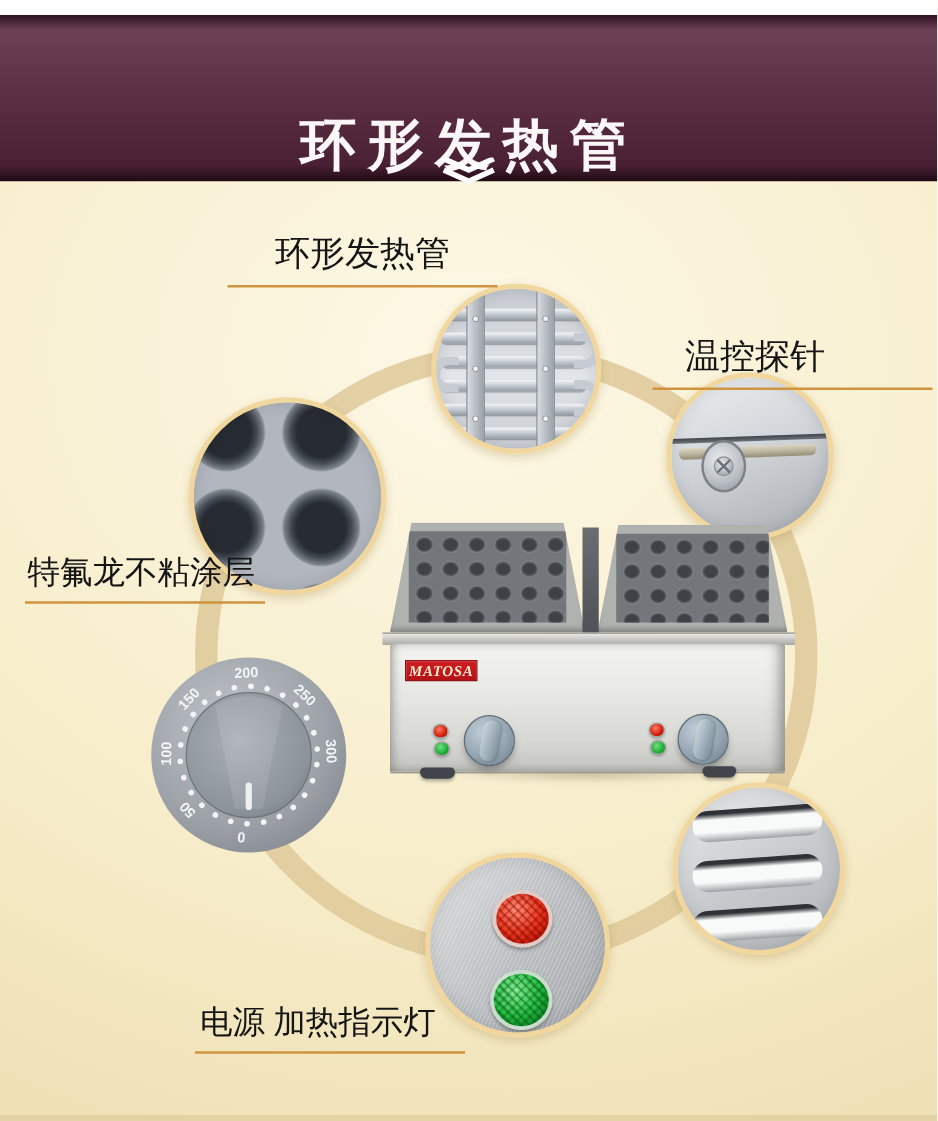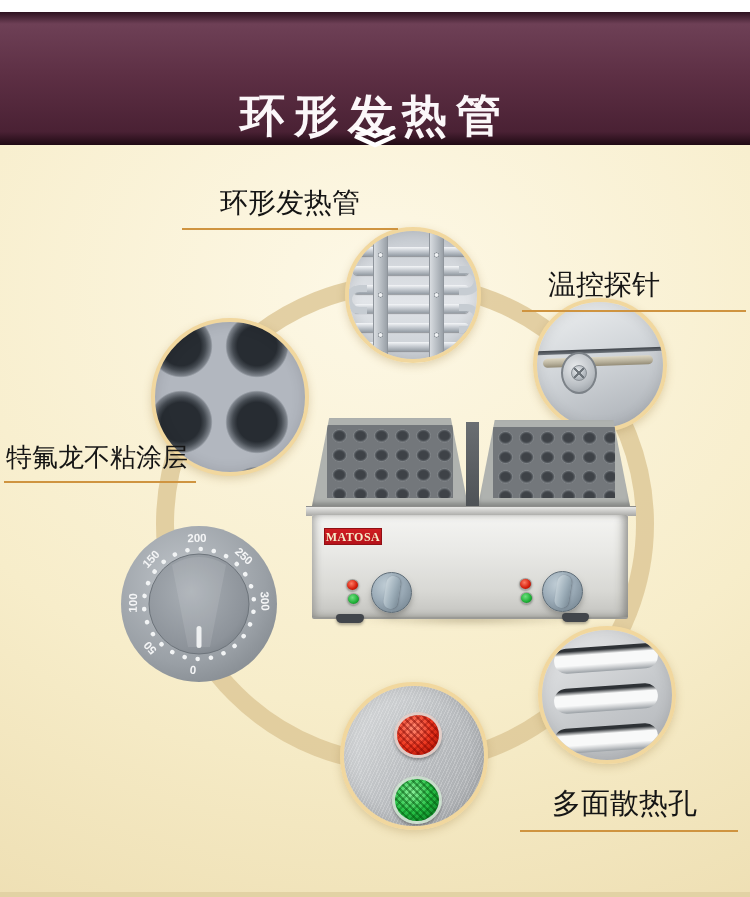--- a/index.html
+++ b/index.html
@@ -90,21 +90,21 @@
   .midbar{position:absolute;left:168px;top:8px;width:13px;height:84px;
     background:linear-gradient(180deg,#6a6e72,#4e5256);}
   .hinge{position:absolute;left:8px;top:92px;width:330px;height:9px;
     background:linear-gradient(180deg,#e8e8e6,#a8a8a5);border-top:1px solid #8e8e8c;}
   .mshadow{position:absolute;left:8px;top:196px;right:8px;height:18px;
     background:radial-gradient(ellipse 50% 50% at 50% 50%, rgba(120,105,70,0.45), rgba(120,105,70,0) 72%);
     filter:blur(3px);}
   .mbody{position:absolute;left:14px;top:101px;width:316px;height:104px;border-radius:2px;
     background:linear-gradient(180deg,#f4f4f2 0%,#e9e9e6 35%,#d8d8d4 75%,#c3c3bf 100%);
     border-bottom:2px solid #9a9a96;box-sizing:border-box;
-    box-shadow:inset 5px 0 8px -3px rgba(105,105,100,0.6), inset -7px 0 10px -3px rgba(95,95,90,0.65), inset 0 5px 6px -3px rgba(255,255,255,0.8);}
+    box-shadow:inset 5px 0 8px -3px rgba(105,105,100,0.6), inset -7px 0 10px -3px rgba(95,95,90,0.65), inset 0 5px 6px -3px rgba(255,255,255,0.8);font-style:italic;}
   .badge{position:absolute;left:12px;top:13px;width:58px;height:17px;line-height:17px;text-align:center;
     background:linear-gradient(180deg,#d01d22,#b5121a);color:#f5ecca;font-size:12px;font-weight:bold;
     font-family:"Liberation Serif","DejaVu Serif",serif;letter-spacing:0.5px;border:1px solid #901014;box-sizing:border-box;}
   .lamp{position:absolute;width:11px;height:10px;border-radius:50%;border:1px solid #a0a09c;box-sizing:content-box;
     box-shadow:0 1px 2px rgba(80,80,80,0.5);}
   .lamp.red{background:radial-gradient(circle at 40% 35%, #ff7a62, #d21c0a 60%, #8e0e04 100%);}
   .lamp.green{background:radial-gradient(circle at 40% 35%, #6fe07f, #1cae35 60%, #0b6f1d 100%);}
   .l1{left:34px;top:64px;} .l2{left:35px;top:78px;}
   .r1{left:207px;top:63px;} .r2{left:208px;top:77px;}
   .mknob{position:absolute;width:41px;height:41px;border-radius:50%;border:1px solid #5e6c77;box-sizing:border-box;
@@ -115,21 +115,21 @@
     transform:rotate(9deg);background:linear-gradient(100deg,#ccd7dd 0%,#9fb0bb 55%,#7c8d99 100%);
     box-shadow:1px 0 2px rgba(70,80,90,0.5);}
   .foot{position:absolute;height:9px;border-radius:4px 4px 6px 6px;background:#41454b;
     box-shadow:0 2px 3px rgba(0,0,0,0.3);}
   .f-l{left:38px;top:200px;width:28px;} .f-r{left:264px;top:199px;width:27px;}
   
   .feat{position:absolute;color:#151515;padding-bottom:6px;border-bottom:2px solid #cf9440;
     white-space:nowrap;z-index:4;font-family:Liberation Serif, serif;}
   .f0{left:182px;top:184px;width:216px;font-size:28px;text-align:center;}
   .f1{left:522px;top:246px;width:224px;font-size:28px;padding-left:26px;box-sizing:border-box;margin-top:20px;}
-  .f2{left:4px;top:440px;width:192px;font-size:26px;padding-left:2px;box-sizing:border-box;}
+  .f2{left:20px;top:440px;width:192px;font-size:26px;padding-left:2px;box-sizing:border-box;}
   .f3{left:0px;top:650px;width:200px;font-size:28px;padding-left:18px;letter-spacing:2px;box-sizing:border-box;}
   .f4{left:156px;top:800px;width:216px;font-size:26px;padding-left:4px;box-sizing:border-box;}
   .f5{left:520px;top:784px;width:218px;font-size:29px;padding-left:32px;box-sizing:border-box;}
 </style>
 </head>
 <body>
 
 <div class="page">
 
   <div class="topstrip"></div>
@@ -233,16 +233,16 @@
         <div class="grip"></div>
       </div>
     </div>
     <div class="foot f-l"></div>
     <div class="foot f-r"></div>
   </div>
 
   <div class="feat f0">环形发热管</div>
   <div class="feat f1">温控探针</div>
   <div class="feat f2">特氟龙不粘涂层</div>
-  <div class="feat f5">多面散热孔</div>
+  <div class="feat f4">电源 加热指示灯</div>
 
   <div class="bottomstrip"></div>
 </div>
 
 </body></html>

